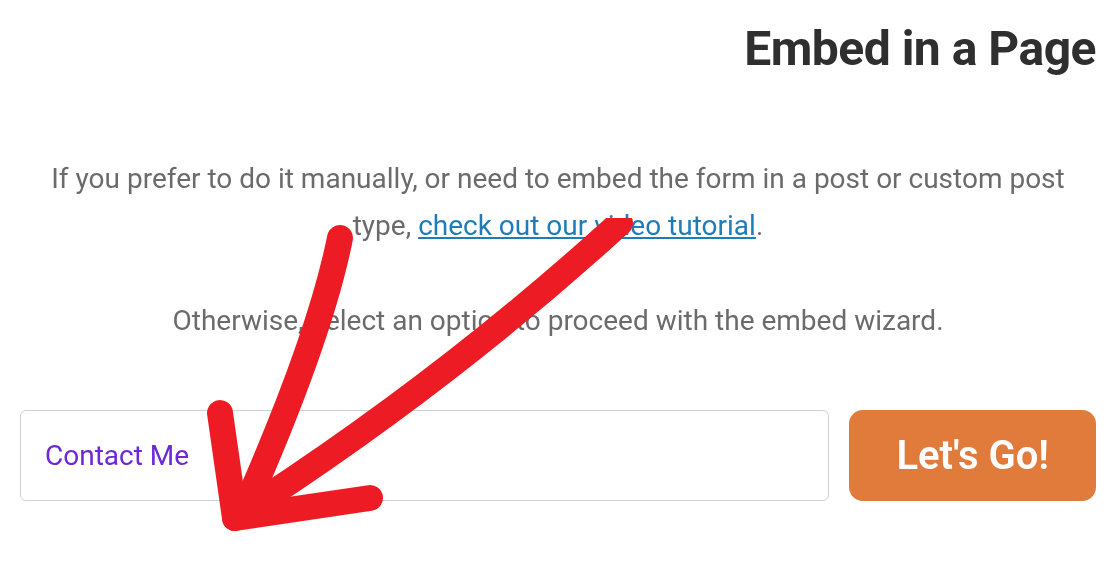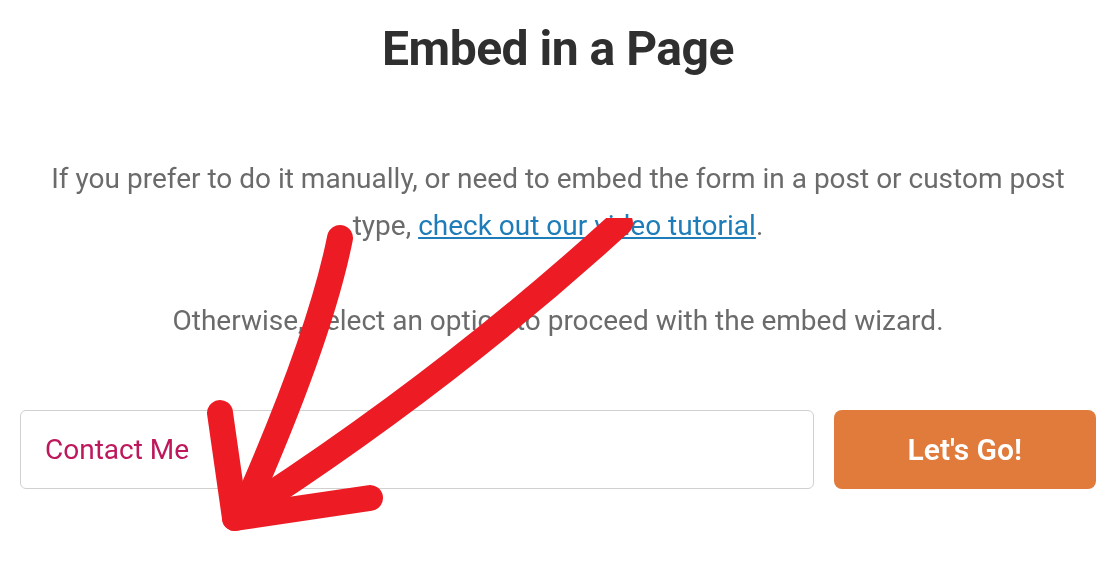--- a/index.html
+++ b/index.html
@@ -18,20 +18,21 @@
     .container {
       width: 100%;
       text-align: center;
     }
     .title {
       font-size: 48px;
       font-weight: 700;
       color: #2f2f2f;
       margin-bottom: 30px;
       letter-spacing: -0.5px;
+      text-align: right;
     }
     .description {
       font-size: 28px;
       color: #6b6b6b;
       line-height: 1.7;
       margin-bottom: 30px;
     }
     .description-line {
       display: block;
     }
@@ -42,39 +43,39 @@
     .form-row {
       display: flex;
       gap: 20px;
       margin-top: 65px;
       align-items: stretch;
     }
     .page-input {
       flex: 1;
       padding: 22px 24px;
       font-size: 28px;
-      color: #be185d;
+      color: #6d28d9;
       border: 1px solid #d0d0d0;
       border-radius: 6px;
       background: #ffffff;
       text-align: left;
       font-family: inherit;
       outline: none;
     }
     .page-input::placeholder {
       color: #8a8a8a;
     }
     .go-button {
       background: #e07b3c;
       color: #ffffff;
-      font-size: 30px;
+      font-size: 40px;
       font-weight: 600;
       border: none;
-      border-radius: 8px;
-      padding: 22px 74px;
+      border-radius: 14px;
+      padding: 22px 47px;
       cursor: pointer;
       white-space: nowrap;
       font-family: inherit;
     }
     .annotation-arrow {
       position: absolute;
       left: 190px;
       top: 218px;
       pointer-events: none;
       z-index: 10;

